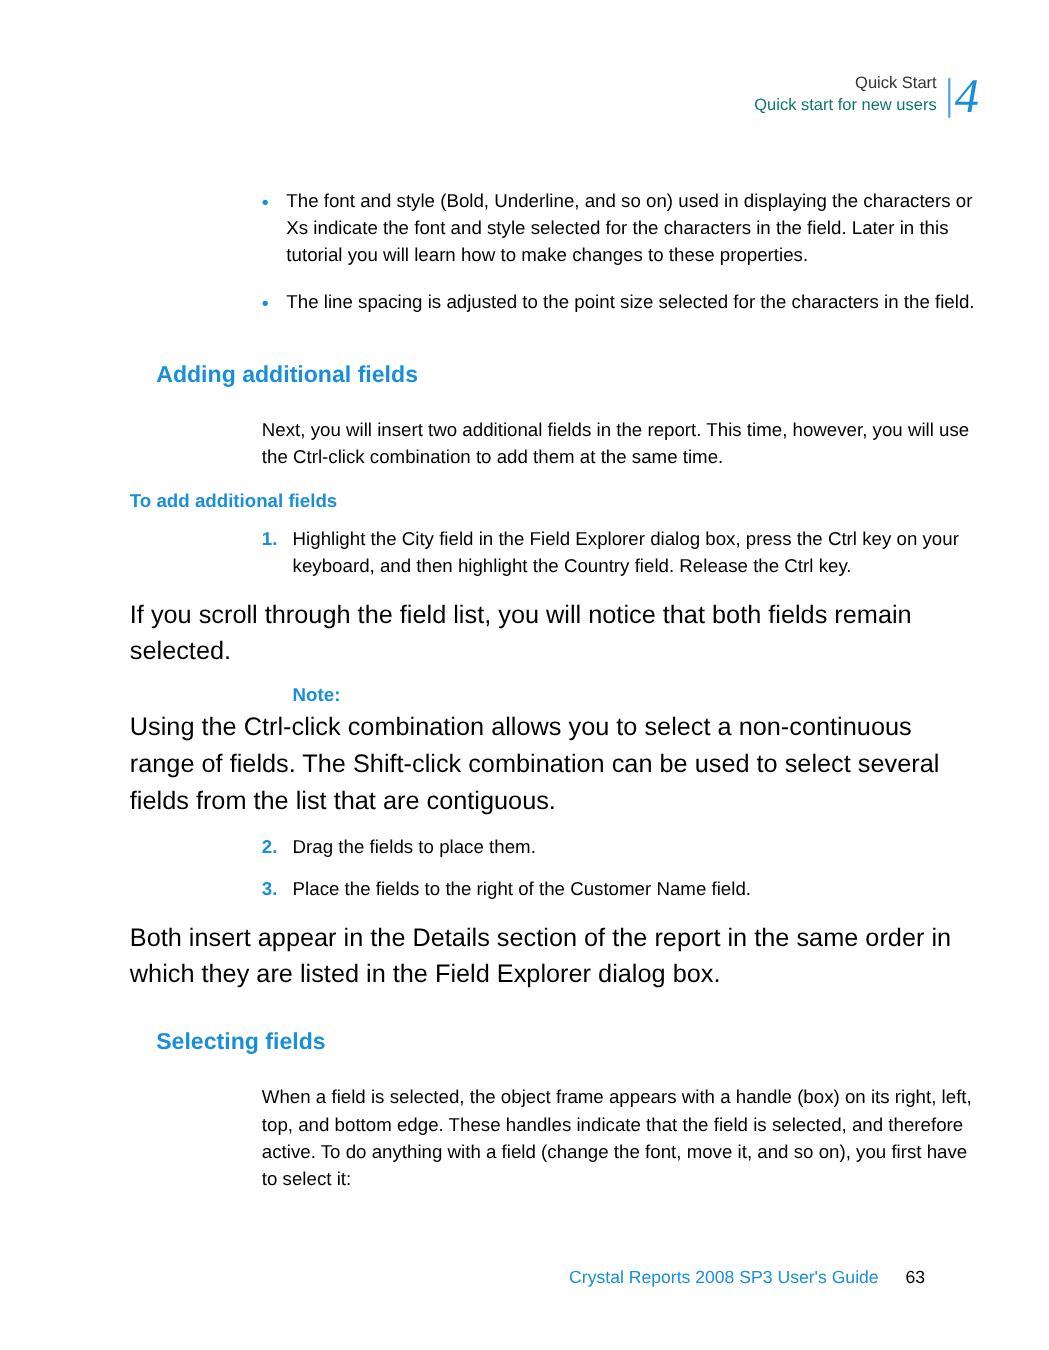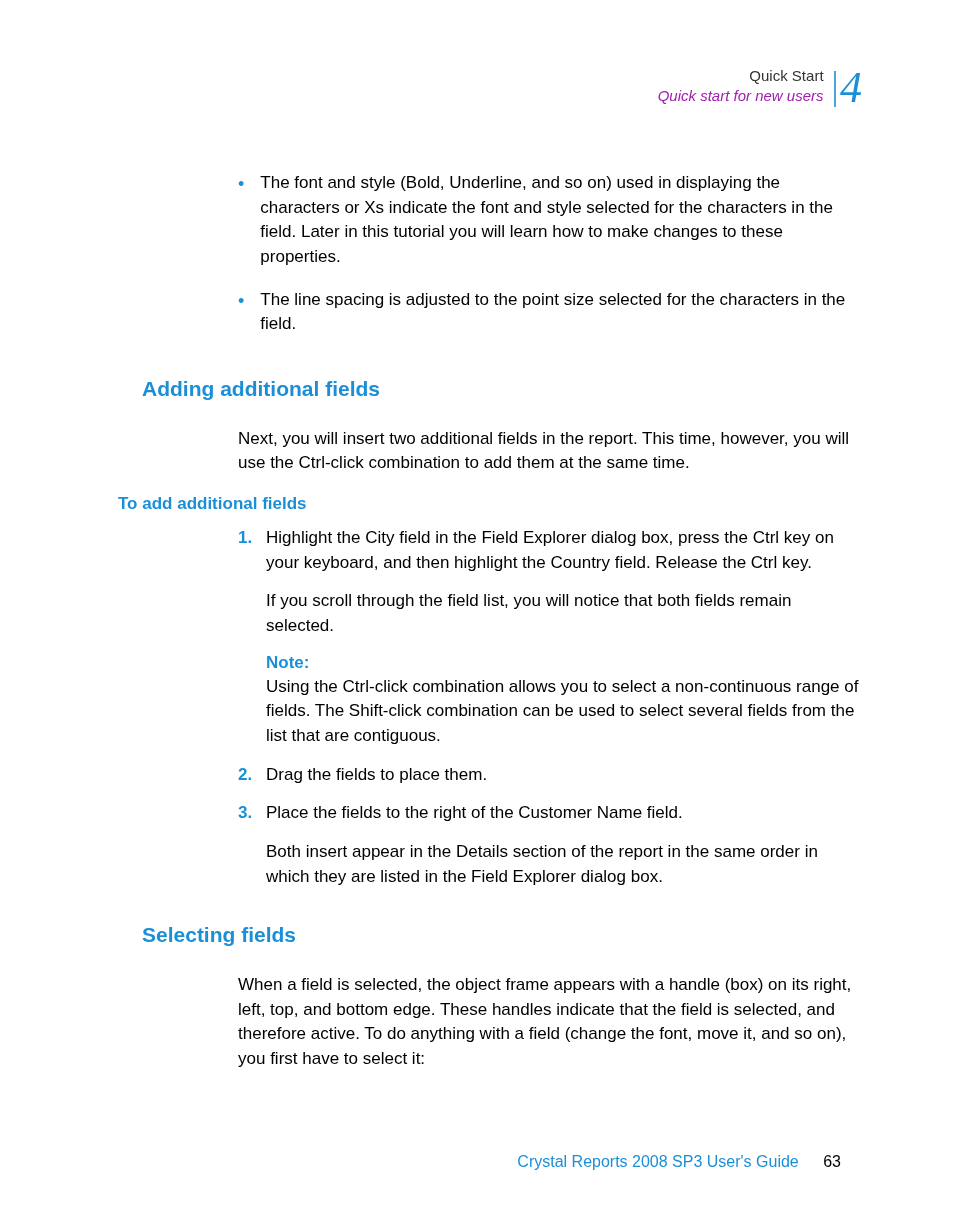--- a/index.html
+++ b/index.html
@@ -5,38 +5,38 @@
   * { margin: 0; padding: 0; box-sizing: border-box; }
   body {
     width: 954px;
     height: 1227px;
     background: #fff;
     font-family: Arial, Helvetica, sans-serif;
     color: #000;
     position: relative;
   }
   .page {
-    padding: 60px 92px 50px 100px;
+    padding: 60px 64px 50px 100px;
     height: 100%;
     position: relative;
   }
   .header {
     text-align: right;
     position: relative;
     margin-bottom: 60px;
   }
   .header-text {
     display: inline-block;
     text-align: right;
     vertical-align: middle;
     font-size: 15px;
     line-height: 1.3;
   }
   .header-top { color: #333; }
-  .header-bottom { font-style: italic; color: #a21caf; }
+  .header-bottom { color: #0f766e; }
   .chapter-num {
     display: inline-block;
     vertical-align: middle;
     font-family: Georgia, 'Times New Roman', serif;
     font-size: 44px;
     color: #1a8fd8;
     font-style: italic;
     font-weight: 300;
     margin-left: 6px;
     position: relative;
@@ -101,22 +101,21 @@
     line-height: 1.45;
   }
   .step-num {
     color: #1a8fd8;
     font-weight: bold;
     min-width: 28px;
     flex-shrink: 0;
   }
   .step-body { flex: 1; }
   .sub-para {
-    margin-left: 148px;
-    font-size: 17px;
+    font-size: 23px;
     line-height: 1.45;
     margin-bottom: 14px;
   }
   .note-label {
     color: #1a8fd8;
     font-weight: bold;
     margin-left: 148px;
     font-size: 17px;
     margin-bottom: 2px;
   }

